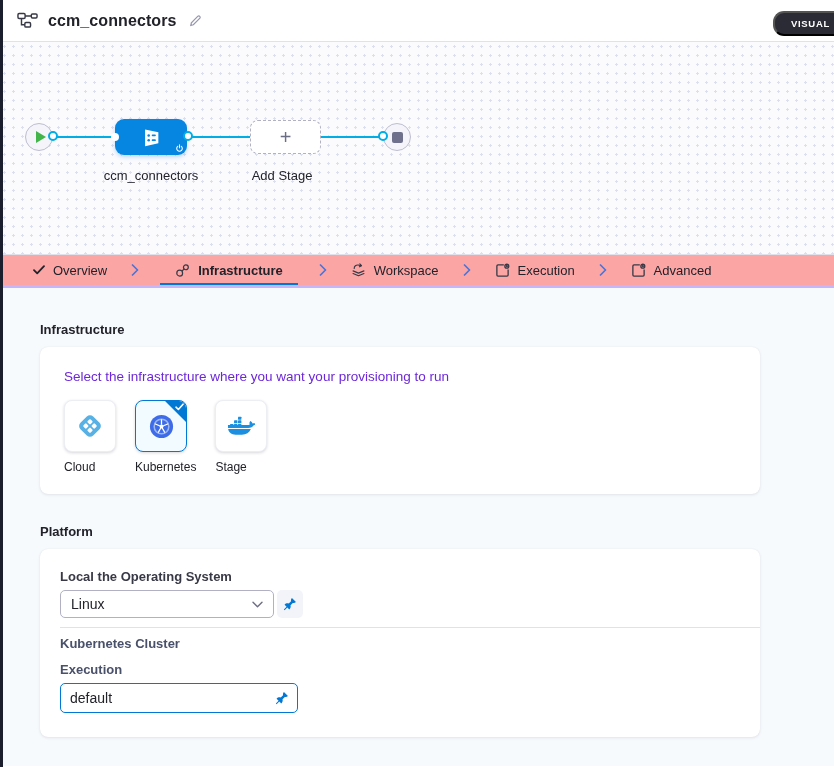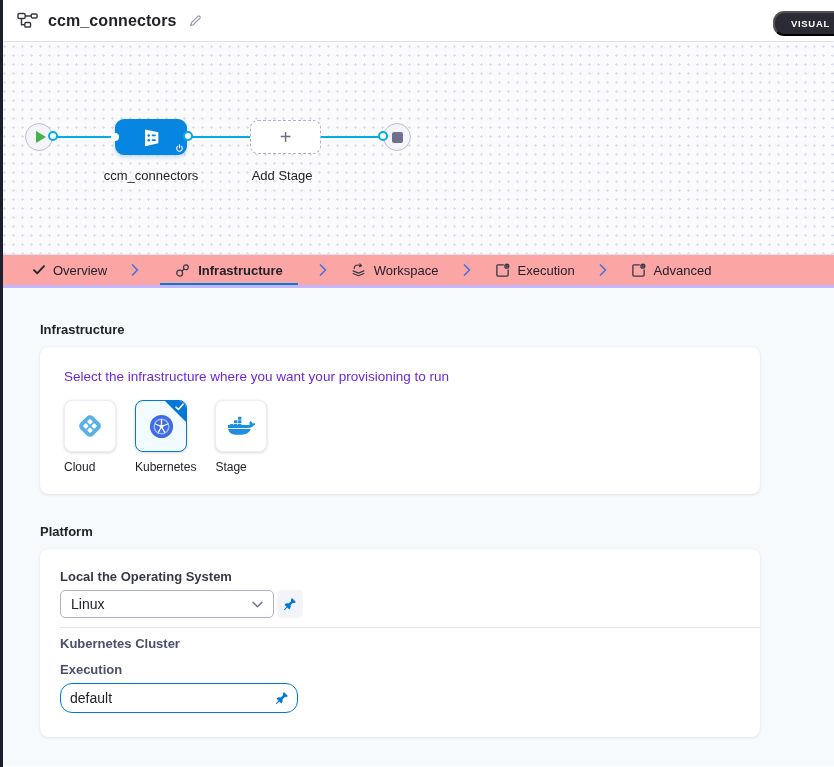--- a/index.html
+++ b/index.html
@@ -77,21 +77,21 @@
   .pin-btn { width:26px; height:28px; margin-left:3px; background:#f3f3fa; border:none; border-radius:5px;
     display:flex; align-items:center; justify-content:center; cursor:pointer; }
   .divider { height:1px; background:#e0e1ea; margin:9px 0 8px; width:700px; margin-left:0; }
   .combo-box { width:212px; height:28px; border:1px solid #b0b1c3; border-radius:5px; background:#fff;
     display:flex; align-items:center; padding:0 8px 0 10px; gap:6px; }
   .combo-box input { border:none; outline:none; flex:1; min-width:10px; font-size:14px; color:#22222a;
     font-family:"Liberation Sans",sans-serif; padding:0; background:transparent; }
   .green-dot { width:6px; height:6px; border-radius:50%; background:#42b44a; flex:none; }
   .scope-chip { font-size:9.5px; font-weight:600; color:#4f5162; letter-spacing:.4px;
     border:1px solid #b0b1c3; background:#fcfdff; border-radius:4px; padding:2.5px 6px; flex:none; }
-  .ns-box { width:238px; height:30px; border:1.5px solid #0278d5; border-radius:12px; background:#fff;
+  .ns-box { width:238px; height:30px; border:1.5px solid #0278d5; border-radius:5px; background:#fff;
     display:flex; align-items:center; padding:0 8px 0 9px; }
   .ns-box input { border:none; outline:none; flex:1; font-size:14px; color:#22222a;
     font-family:"Liberation Sans",sans-serif; padding:0; background:transparent; }
   .mt14 { margin-top:11px; }
   svg { display:block; }
 </style>
 </head>
 <body>
 
 <div class="left-strip"></div>

